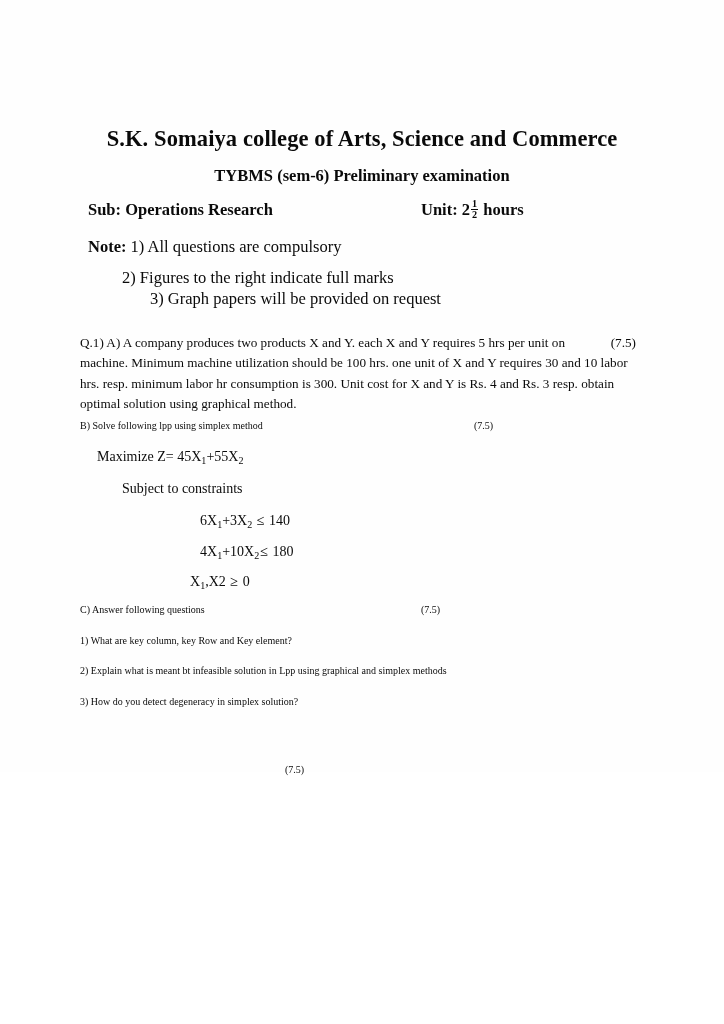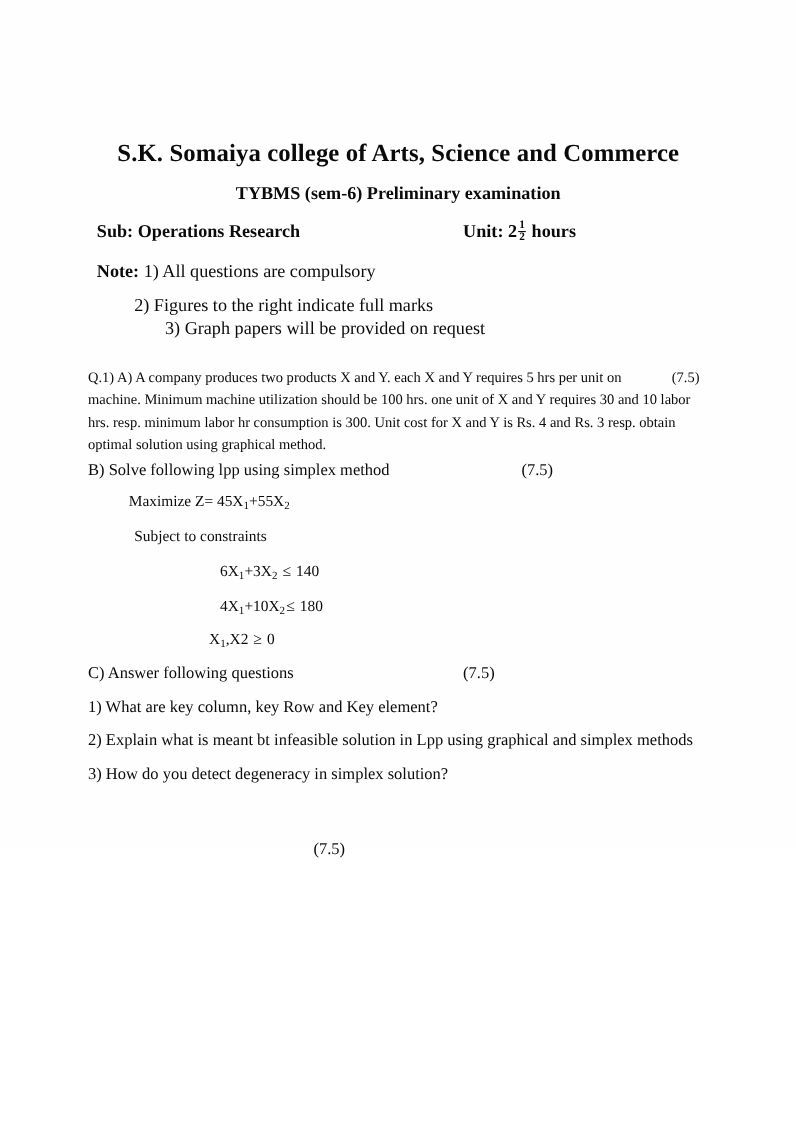--- a/index.html
+++ b/index.html
@@ -114,27 +114,27 @@
     top: 333px;
     left: 80px;
     width: 556px;
   }
   .q1a .marks {
     float: right;
   }
 
   .line {
     position: absolute;
-    font-size: 15px;
+    font-size: 10px;
     white-space: nowrap;
   }
 
   .q1b        { top: 420px; left: 80px; }
   .q1b-marks  { top: 420px; left: 474px; }
-  .maximize   { top: 449px; left: 97px; font-size: 14px; margin-left: 20px; }
+  .maximize   { top: 449px; left: 97px; font-size: 14px; }
   .subjectto  { top: 481px; left: 122px; font-size: 14px; }
   .c1         { top: 512px; left: 200px; font-size: 14px; }
   .c2         { top: 543px; left: 200px; font-size: 14px; }
   .c3         { top: 573px; left: 190px; font-size: 14px; }
 
   .q1c        { top: 604px; left: 80px; }
   .q1c-marks  { top: 604px; left: 421px; }
 
   .sq1        { top: 635px; left: 80px; }
   .sq2        { top: 665px; left: 80px; }

